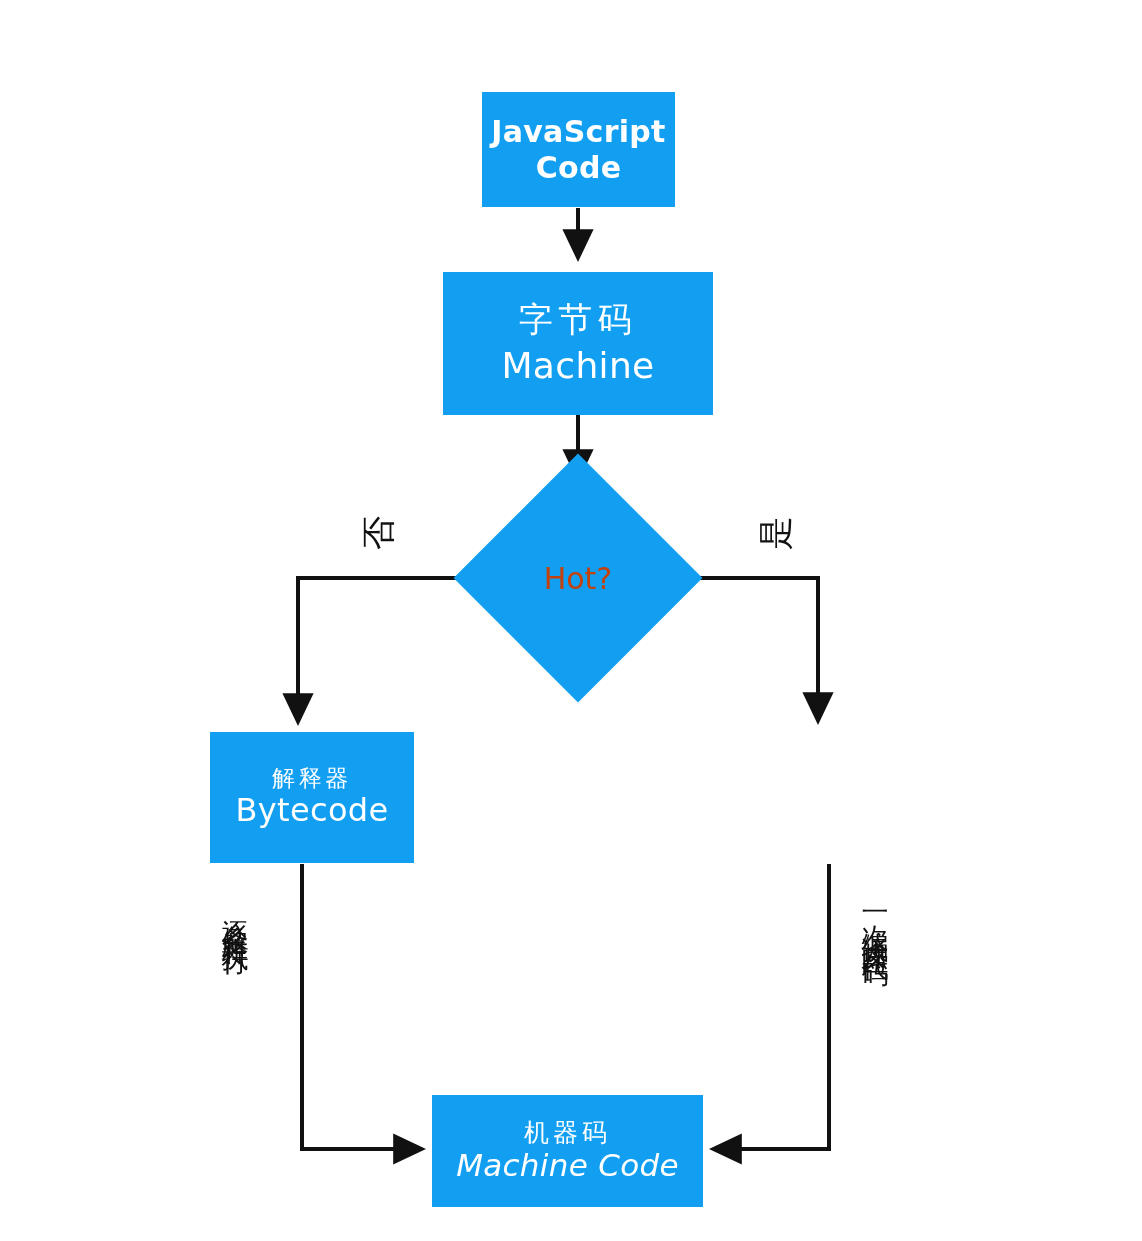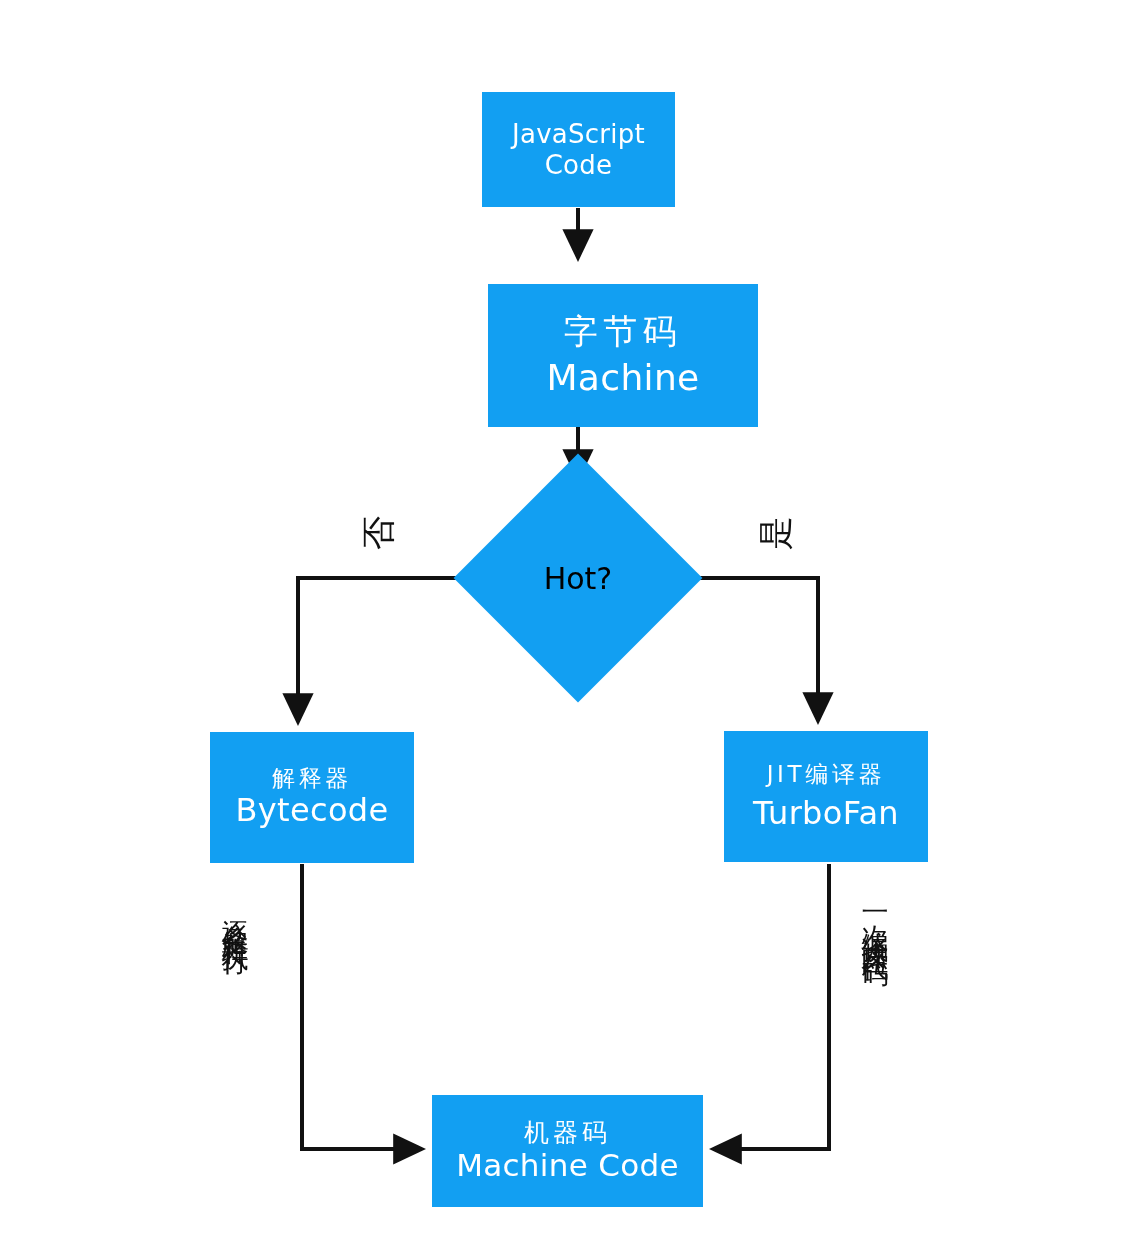--- a/index.html
+++ b/index.html
@@ -45,59 +45,59 @@
     display: block;
     line-height: 1.18;
     letter-spacing: 0.01em;
     white-space: nowrap;
   }
 
   
   #node-js-code {
     left: 482px; top: 92px; width: 193px; height: 115px;
   }
-  #node-js-code .node-line-en { font-size: 26px; }
+  #node-js-code .node-line-en { font-size: 30px; font-weight: bold; }
 
   #node-bytecode {
-    left: 443px; top: 284px; width: 270px; height: 143px; margin-left: 45px;
+    left: 443px; top: 272px; width: 270px; height: 143px;
   }
   #node-bytecode .node-line-cn { font-size: 34px; margin-bottom: 6px; }
   #node-bytecode .node-line-en { font-size: 36px; }
 
   #node-diamond {
     position: absolute;
     left: 490px; top: 490px; width: 176px; height: 176px;
     background: #129FF2;
     transform: rotate(45deg);
   }
   #node-diamond-label {
     position: absolute;
     left: 490px; top: 490px; width: 176px; height: 176px;
     display: flex; align-items: center; justify-content: center;
-    color: #000000; font-size: 30px;
+    color: #c2410c; font-size: 30px;
     pointer-events: none;
   }
 
   #node-ignition {
     left: 210px; top: 732px; width: 204px; height: 131px;
   }
   #node-ignition .node-line-cn { font-size: 23px; }
   #node-ignition .node-line-en { font-size: 32px; }
 
   #node-turbofan {
     left: 724px; top: 731px; width: 204px; height: 131px;
   }
   #node-turbofan .node-line-cn { font-size: 23px; margin-bottom: 7px; }
   #node-turbofan .node-line-en { font-size: 32px; }
 
   #node-machine-code {
     left: 432px; top: 1095px; width: 271px; height: 112px;
   }
   #node-machine-code .node-line-cn { font-size: 25px; }
-  #node-machine-code .node-line-en { font-size: 31px; }
+  #node-machine-code .node-line-en { font-size: 31px; font-style: italic; }
 
   
   .edge-label {
     position: absolute;
     color: #111111;
     white-space: nowrap;
   }
   .rot-label {
     transform: rotate(-90deg);
     transform-origin: center center;
@@ -156,24 +156,20 @@
   </div>
 
   <div id="node-diamond"></div>
   <div id="node-diamond-label">Hot?</div>
 
   <div class="node-box" id="node-ignition">
     <span class="node-line-cn">解释器</span>
     <span class="node-line-en">Bytecode</span>
   </div>
 
-  <div class="node-box" id="node-turbofan">
-    <span class="node-line-cn">JIT编译器</span>
-    <span class="node-line-en">TurboFan</span>
-  </div>
 
   <div class="node-box" id="node-machine-code">
     <span class="node-line-cn">机器码</span>
     <span class="node-line-en">Machine Code</span>
   </div>
 
   <div class="edge-label" id="label-no">
     <span class="rot-label">否</span>
   </div>
 

